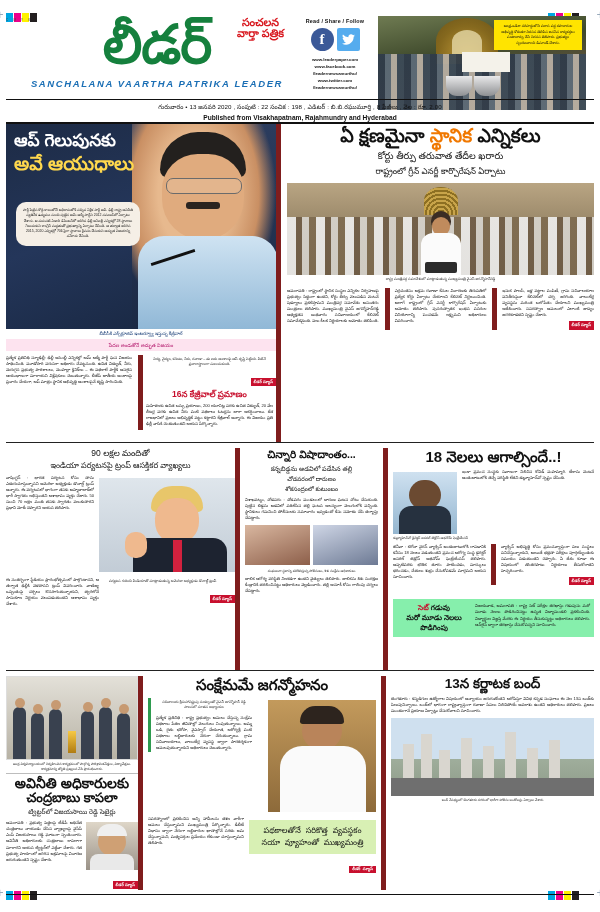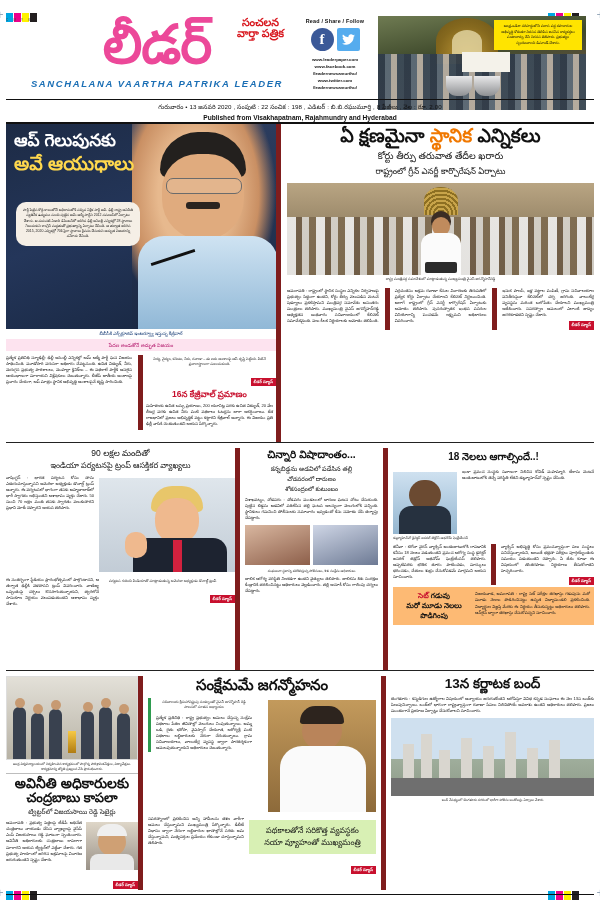--- a/index.html
+++ b/index.html
@@ -11,21 +11,21 @@
   .regmark .cross{position:absolute;color:#9ab;font-size:13px;line-height:13px;}
   .cbar{width:7px;height:9px;}
   .cbar.c{background:#00a6e2;}.cbar.m{background:#ec008c;}
   .cbar.y{background:#fff200;}.cbar.k{background:#231f20;}
   .cmyk-lbl{font-size:3px;color:#444;letter-spacing:2.2px;position:absolute;top:10px;left:0;}
 
   
   .masthead{position:relative;height:122px;}
   .logo-wrap{position:absolute;left:22px;top:14px;width:270px;text-align:center;}
   .logo-sub-top{font-size:11px;color:#d81920;font-weight:bold;position:absolute;right:8px;top:3px;line-height:11px;text-align:center;}
-  .logo-main{font-size:54px;font-weight:bold;color:#ec4899;letter-spacing:-1px;line-height:62px;font-family:"Liberation Serif",serif;}
+  .logo-main{font-size:54px;font-weight:bold;color:#15803d;letter-spacing:-1px;line-height:62px;font-family:"Liberation Serif",serif;}
   .logo-eng{font-size:9.5px;font-weight:bold;color:#1b6fb5;letter-spacing:1.6px;font-style:italic;margin-top:2px;}
   .social{position:absolute;left:296px;top:18px;width:78px;text-align:center;}
   .social-hdr{font-size:5.4px;font-weight:bold;color:#111;letter-spacing:.2px;}
   .social-icons{display:flex;justify-content:center;gap:3px;margin-top:4px;}
   .fb,.tw{width:23px;height:23px;border-radius:50%;display:flex;align-items:center;justify-content:center;color:#fff;font-weight:bold;font-size:15px;font-family:"Liberation Serif",serif;}
   .fb{background:#3b5998;}
   .tw{background:#55acee;border-radius:2px;font-size:12px;}
   .social-links{font-size:4.4px;color:#111;font-weight:bold;line-height:7px;margin-top:5px;}
   .social-links .u{color:#111;}
   .hero-photo{position:absolute;left:378px;top:16px;width:208px;height:94px;overflow:hidden;
@@ -122,26 +122,26 @@
   .vp-h2{font-size:6.5px;text-align:center;color:#111;margin-top:2px;}
   .vp-h3{font-size:6px;text-align:center;color:#111;margin-top:2px;}
   .vp-h4{font-size:6px;text-align:center;color:#111;margin-top:2px;}
   .vp-imgs{display:flex;gap:3px;margin:4px 0;}
   .vp-imgs div{flex:1;height:40px;}
   .vp-im1{background:linear-gradient(160deg,#d9b7a0,#8d5f4a);}
   .vp-im2{background:linear-gradient(160deg,#cfd6e6,#6d7a94);}
   .vp-cap{font-size:3.4px;line-height:4.8px;color:#333;text-align:center;}
 
   .cv-h1{font-size:8.5px;text-align:center;color:#111;}
-  .cv-h2{font-size:10px;font-weight:bold;text-align:center;color:#111;line-height:18px;}
+  .cv-h2{font-size:15px;font-weight:bold;text-align:center;color:#111;line-height:18px;}
   .ted-photo{width:64px;height:62px;float:left;margin:3px 5px 2px 0;background:linear-gradient(180deg,#cfe1f0,#94b6d0);position:relative;overflow:hidden;}
   .ted-head{position:absolute;left:16px;top:8px;width:32px;height:30px;border-radius:16px;background:#6b4a31;}
   .ted-body{position:absolute;left:6px;top:34px;width:52px;height:30px;background:#26313f;border-radius:12px 12px 0 0;}
   .ted-cap{font-size:3.4px;line-height:4.8px;color:#333;}
-  .cream-box{background:#fdba74;padding:4px;margin-top:2px;display:flex;gap:4px;}
+  .cream-box{background:#86efac;padding:4px;margin-top:14px;display:flex;gap:4px;}
   .cream-h{font-size:7.2px;font-weight:bold;text-align:center;color:#111;line-height:10px;width:74px;}
   .cream-h .r{color:#c8102e;}
 
   
   .band3{display:flex;margin-top:5px;height:auto;}
   .b3a{width:132px;position:relative;}
   .b3b{width:228px;position:relative;padding:0 5px;}
   .b3c{flex:1;position:relative;padding-left:5px;}
   .grp-photo{height:82px;background:linear-gradient(180deg,#e3e0d8,#b7b2a5);position:relative;overflow:hidden;border:1px solid #ddd;}
   .grp-photo .p{position:absolute;bottom:0;width:13px;height:52px;background:#39414f;border-radius:6px 6px 0 0;}
@@ -457,21 +457,21 @@
             <div class="mini-cap" style="text-align:center;">సచివాలయ శ్రీమహావిష్ణువు సంకల్పంతో వైఎస్ జగన్మోహన్ రెడ్డి పాలనలో నూతన అధ్యాయం</div>
             <div class="body-col" style="margin-top:3px;">
               <p>ప్రత్యేక ప్రతినిధి : రాష్ట్ర ప్రభుత్వం అమలు చేస్తున్న సంక్షేమ పథకాలు పేదల జీవితాల్లో వెలుగులు నింపుతున్నాయి. అమ్మ ఒడి, రైతు భరోసా, వైఎస్సార్ చేయూత, ఆరోగ్యశ్రీ వంటి పథకాలు లబ్ధిదారులకు నేరుగా చేరుతున్నాయి. గ్రామ సచివాలయాలు, వాలంటీర్ల వ్యవస్థ ద్వారా పారదర్శకంగా అమలవుతున్నాయని అధికారులు చెబుతున్నారు.</p>
             </div>
           </div>
         </div>
         <div style="display:flex;gap:5px;margin-top:2px;">
           <div class="body-col" style="width:96px;">
             <p>నవరత్నాలలో ప్రకటించిన అన్ని హామీలను దశల వారీగా అమలు చేస్తున్నామని ముఖ్యమంత్రి పేర్కొన్నారు. డీబీటీ విధానం ద్వారా నేరుగా లబ్ధిదారుల ఖాతాల్లోనే నగదు జమ చేస్తున్నామని, మధ్యవర్తుల ప్రమేయం లేకుండా చూస్తున్నామని తెలిపారు.</p>
           </div>
-          <div style="flex:1;">
+          <div style="flex:1;font-family:Liberation Mono, monospace;">
             <div class="green-box">
               <div>పథకాలతోనే సరికొత్త వ్యవస్థకం</div>
               <div>నయా వ్యూహంతో ముఖ్యమంత్రి</div>
             </div>
             <div class="badge-wrap" style="margin-top:3px;"><span class="badge">లీడర్ న్యూస్</span></div>
           </div>
         </div>
       </div>
 
       <div class="b3c sep-v">

